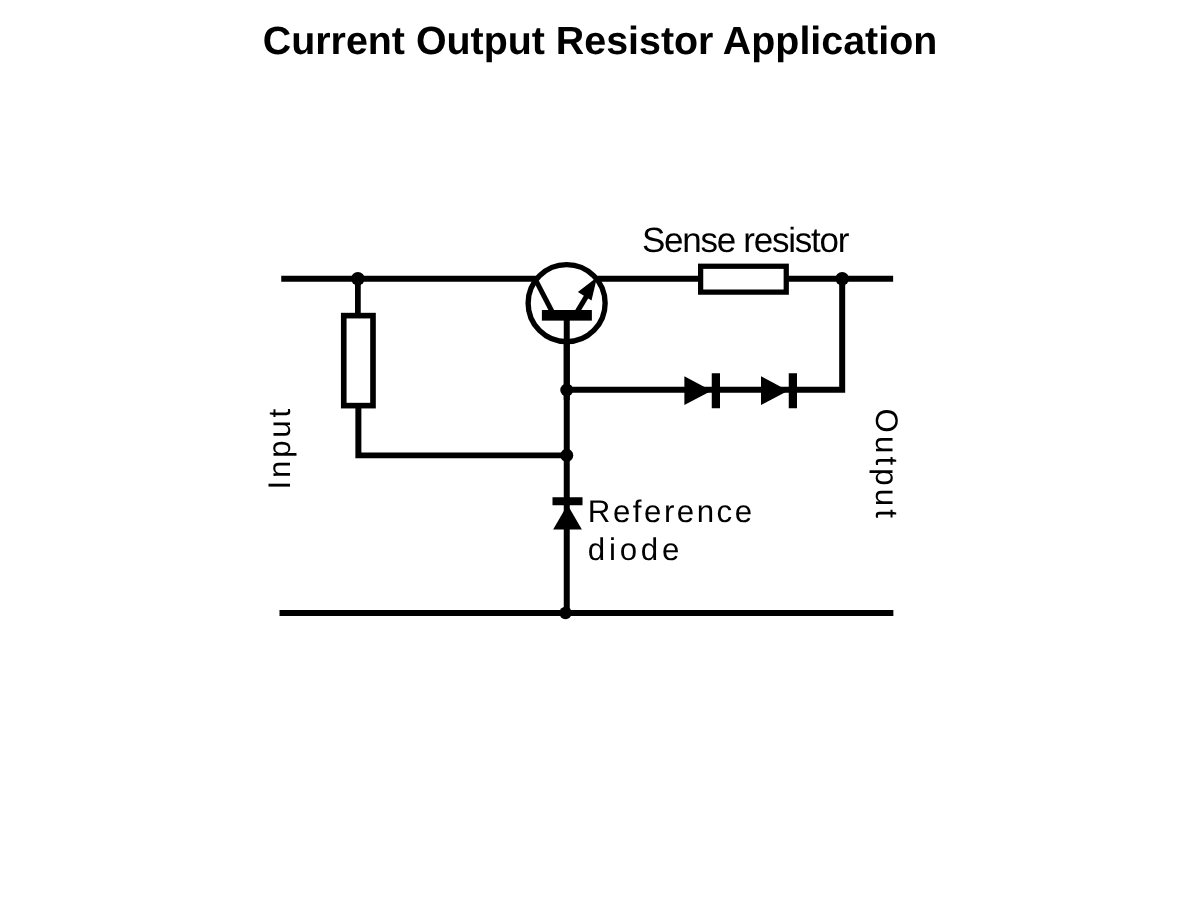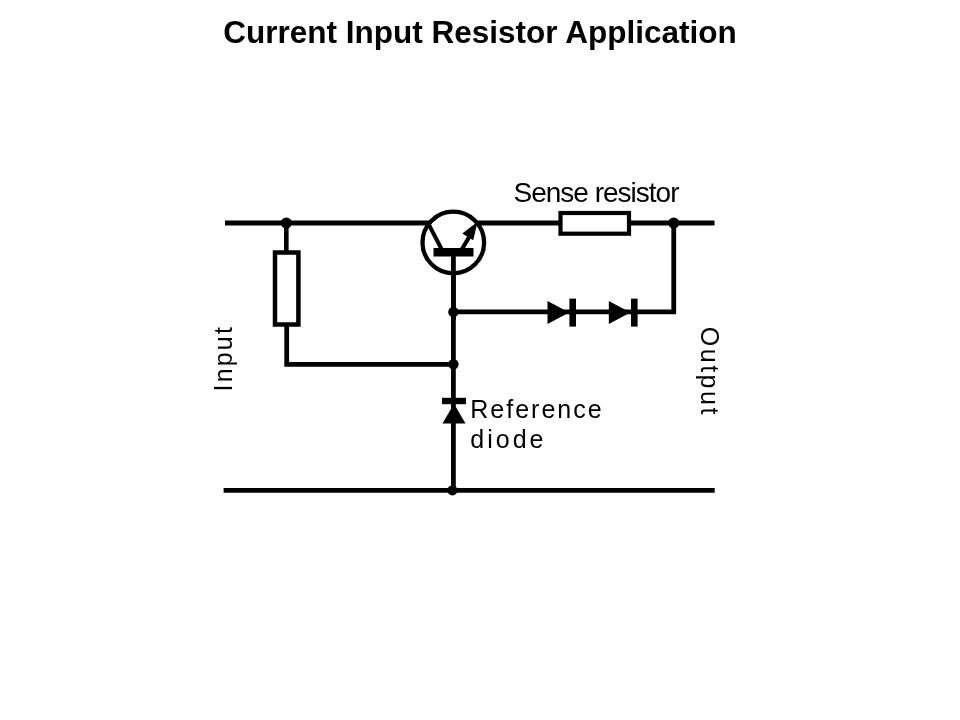--- a/index.html
+++ b/index.html
@@ -4,21 +4,21 @@
 <style>
   html,body{margin:0;padding:0;background:#ffffff;}
   #page{position:relative;width:960px;height:720px;background:#ffffff;overflow:hidden;
         font-family:"Liberation Sans", sans-serif;}
   #title{position:absolute;left:0;top:14px;width:960px;text-align:center;
          font-weight:bold;font-size:31.5px;color:#000;letter-spacing:0px;white-space:nowrap;}
 </style>
 </head>
 <body>
 <div id="page">
-  <div id="title">Current Input Resistor Application</div>
+  <div id="title">Current Output Resistor Application</div>
   <svg width="960" height="720" viewBox="0 0 960 720" style="position:absolute;left:0;top:0;" xmlns="http://www.w3.org/2000/svg">
 
     <line x1="225" y1="223" x2="714.5" y2="223" stroke="#000" stroke-width="4.8"></line>
 
     <line x1="223.6" y1="490.4" x2="714.7" y2="490.4" stroke="#000" stroke-width="4.8"></line>
 
     <line x1="286.3" y1="223" x2="286.3" y2="253" stroke="#000" stroke-width="4.6"></line>
     <rect x="275" y="252.5" width="23.4" height="72" fill="#fff" stroke="#000" stroke-width="4.5"></rect>
     <polyline points="286.7,326 286.7,364.3 453.4,364.3" fill="none" stroke="#000" stroke-width="4.8"></polyline>
 

